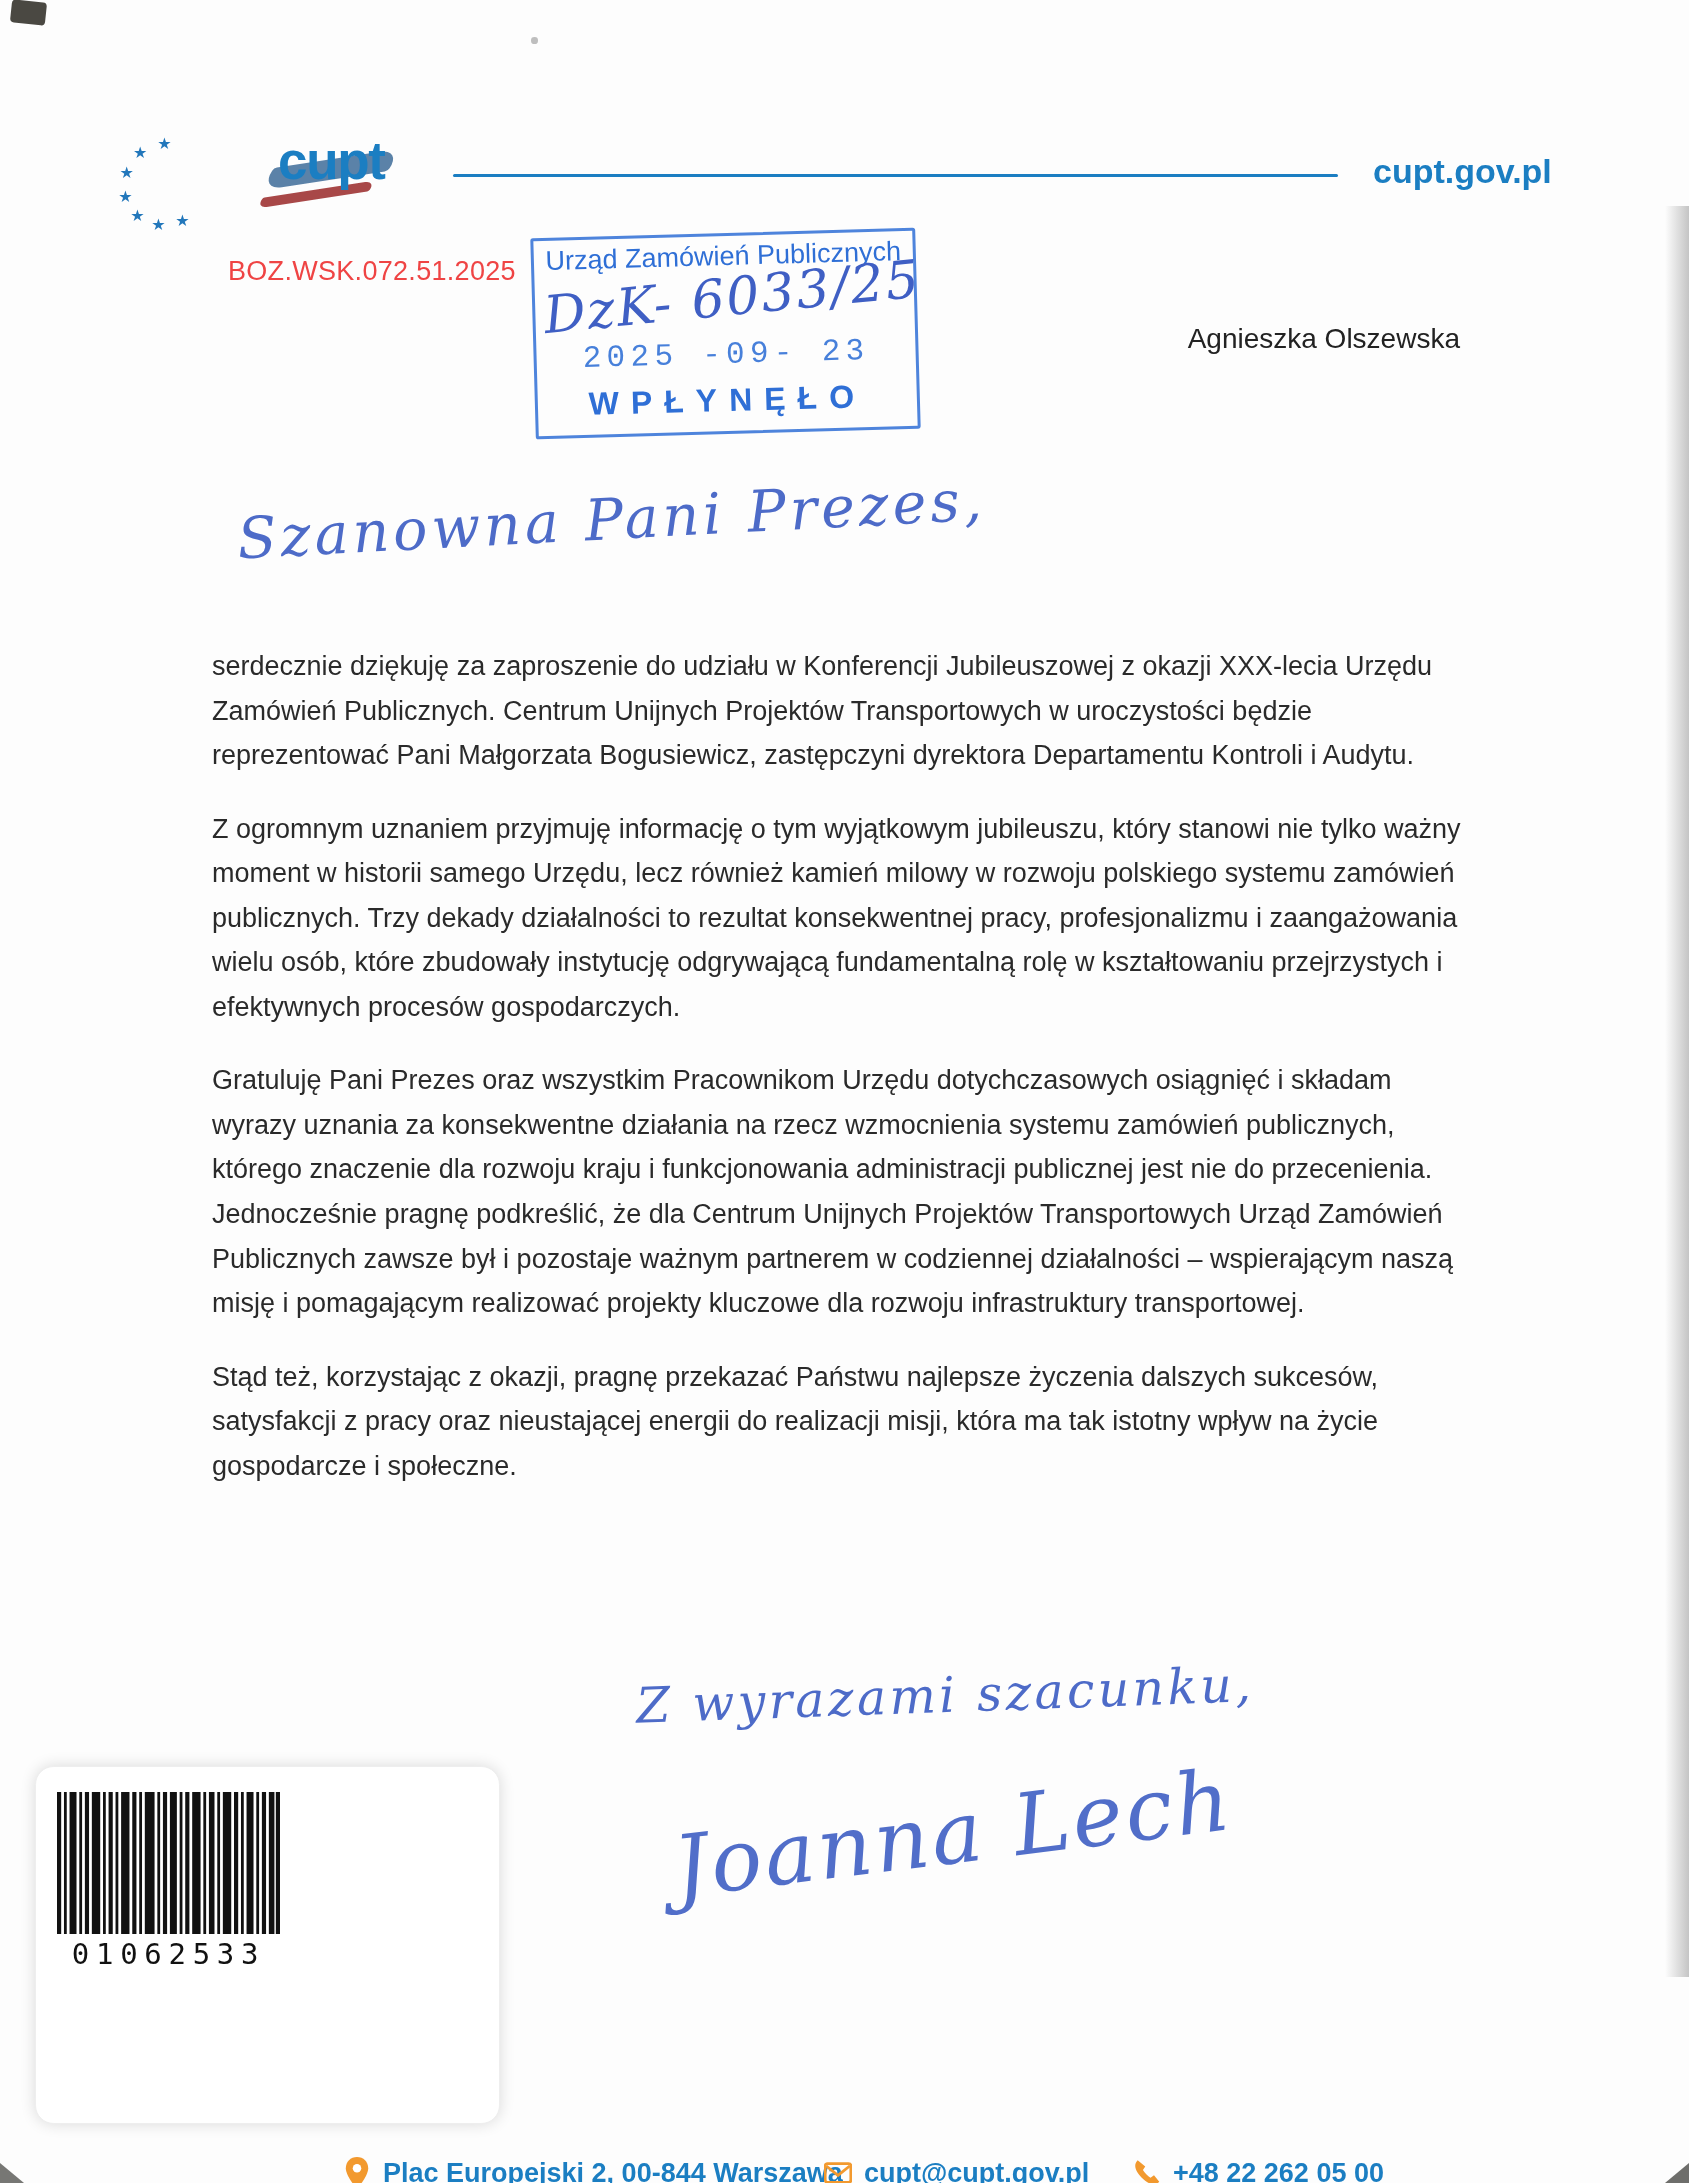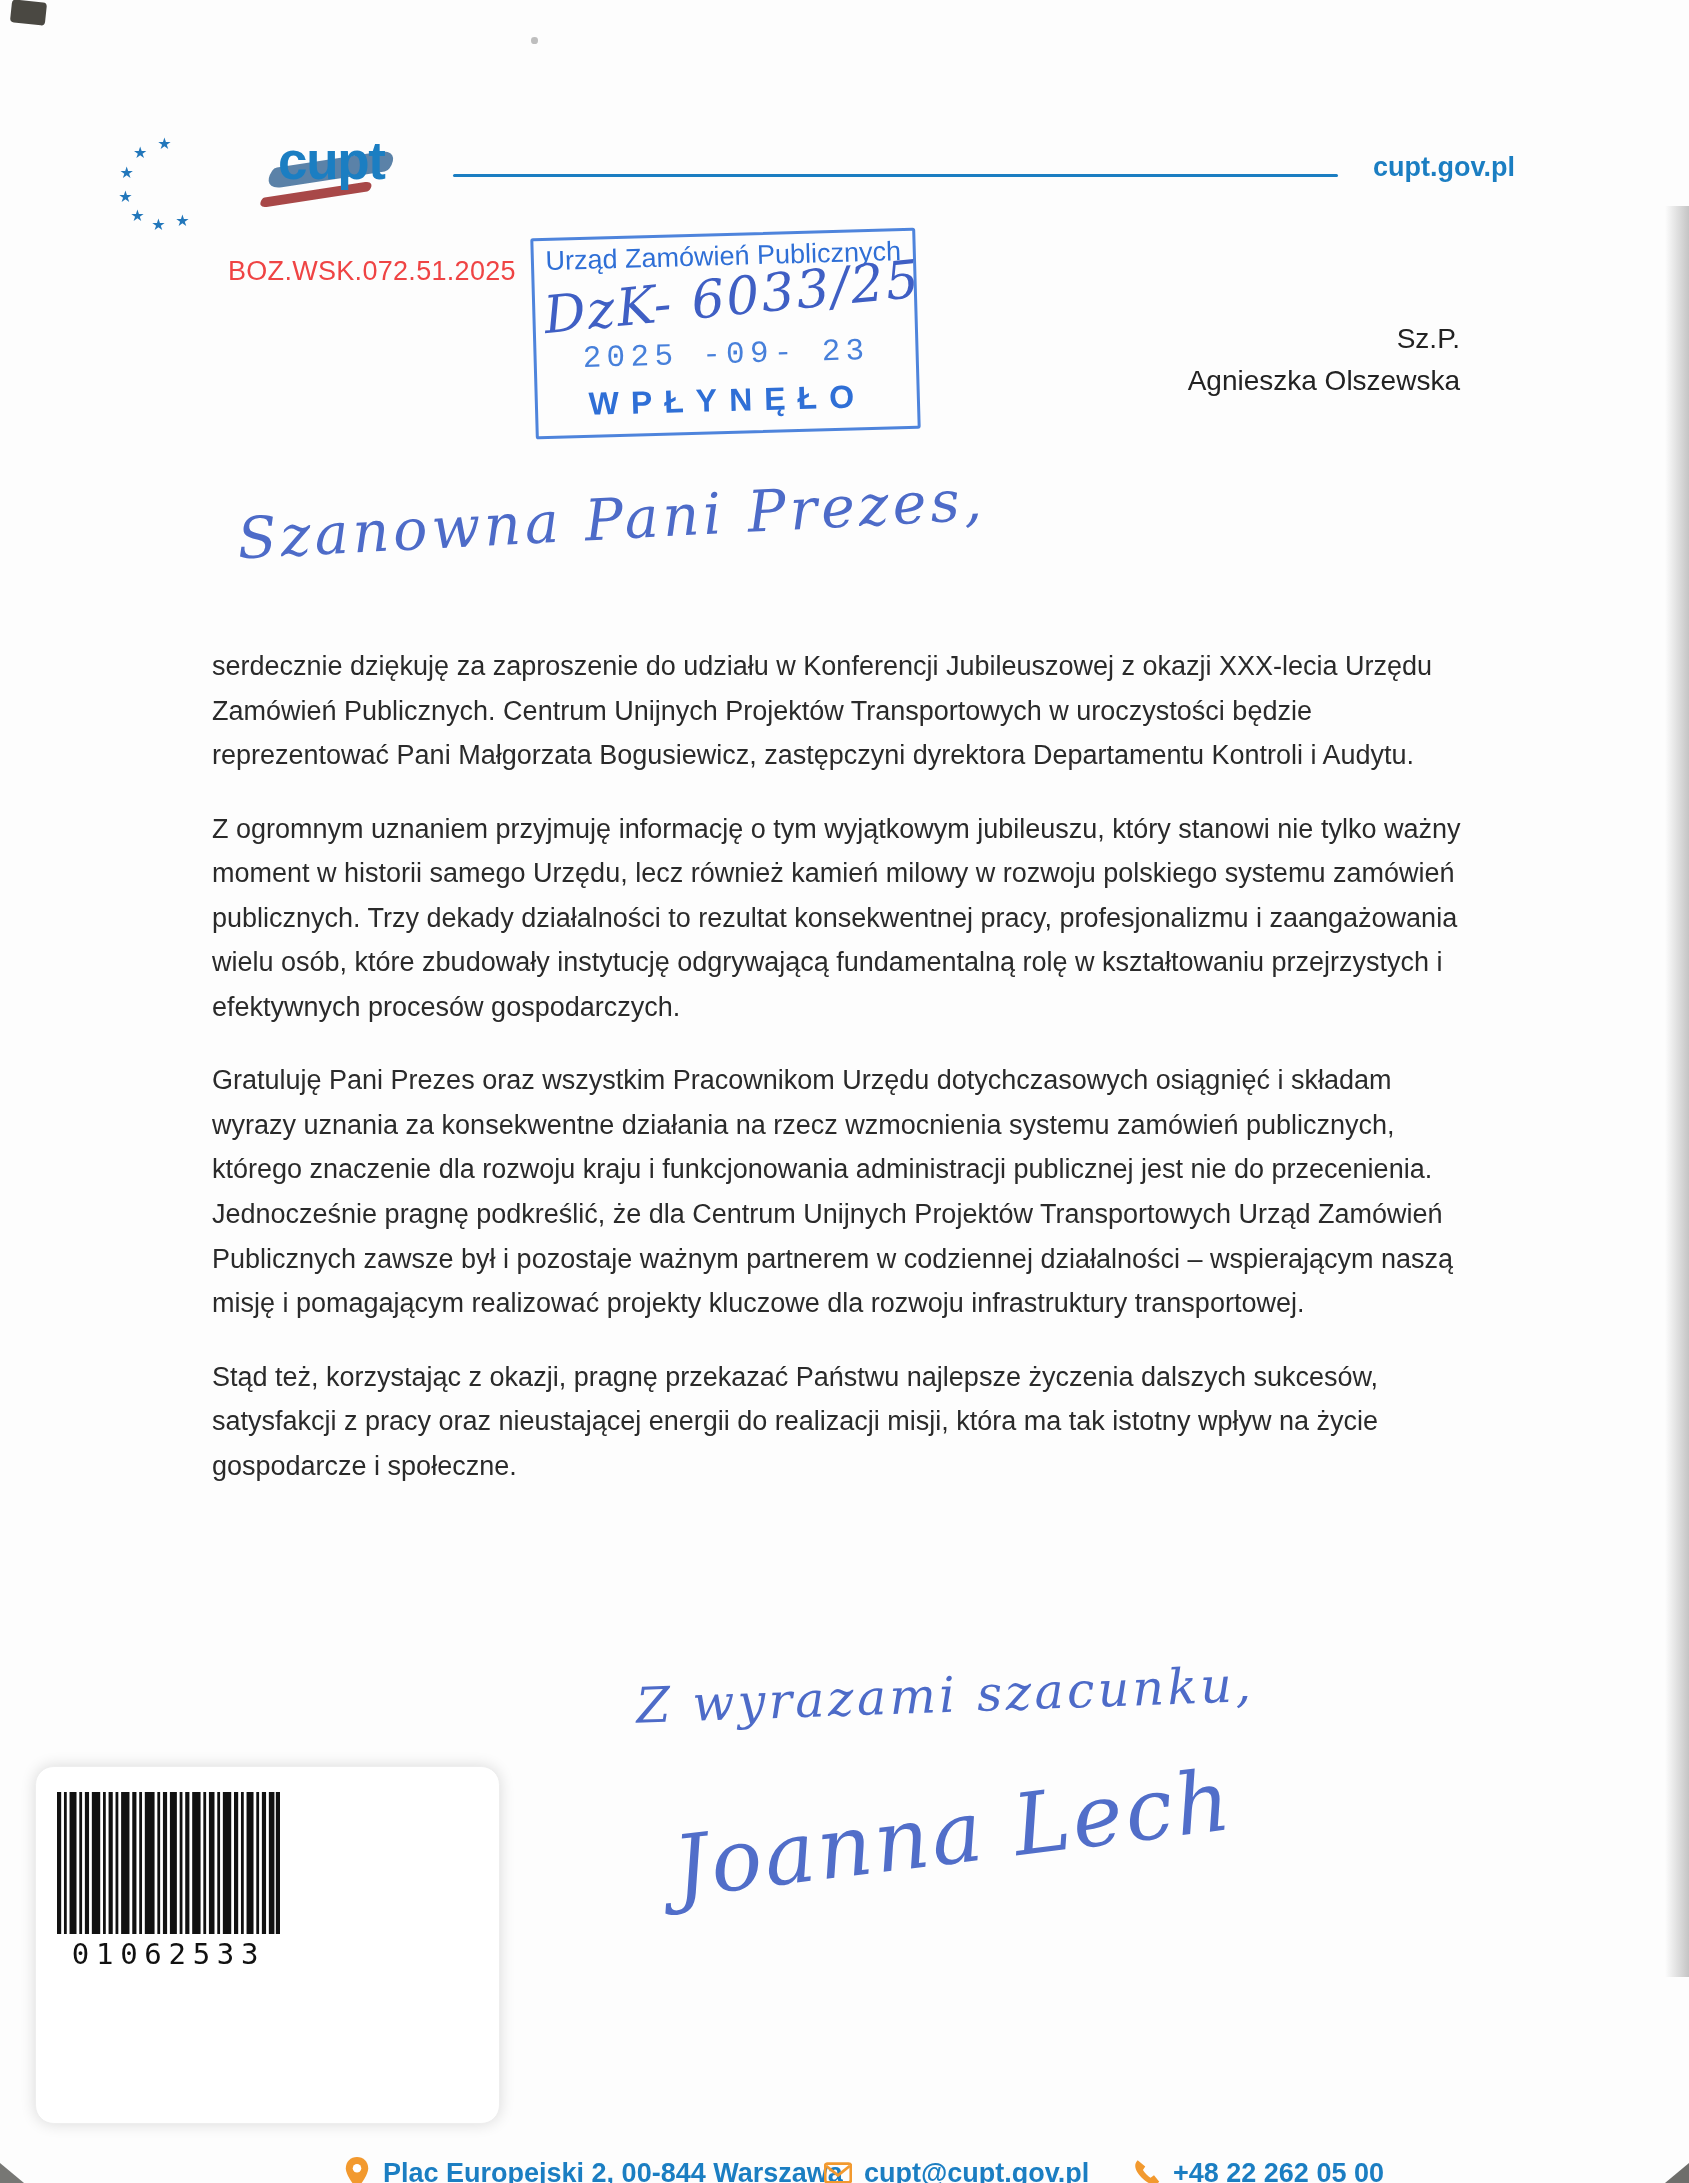--- a/index.html
+++ b/index.html
@@ -31,21 +31,21 @@
   .swoosh-top { position:absolute; left:8px; top:8px; width:114px; height:22.6px;
     background:#5b82a8; transform:skewX(-40deg) rotate(-10deg);
     border-radius:5.3px 40px 5.3px 40px; }
   .swoosh-bottom { position:absolute; left:0; top:39px; width:100px; height:10.7px;
     background:#a84848; transform:skewX(-40deg) rotate(-10deg);
     border-radius:4px 27px 4px 27px; }
   .wordmark { position:absolute; left:165px; top:0; font-size:53px; line-height:1.05;
     font-weight:700; color:#1b7ec2; letter-spacing:-1.3px; }
   .header-divider { position:absolute; left:453px; top:174px; width:885px; height:3.3px;
     background:#1b7ec2; border-radius:2px; }
-  .website { position:absolute; left:1373px; top:152px; font-size:27px; font-weight:700;
+  .website { position:absolute; left:1373px; top:152px; font-size:34px; font-weight:700;
     color:#1b7ec2; }
 
   
   .reference { position:absolute; left:228px; top:256px; font-size:27px; color:#ef4444;
     letter-spacing:0.3px; }
 
   .stamp { position:absolute; left:533px; top:233px; width:385px; height:201px;
     border:3.3px solid rgba(47,111,214,.85); border-radius:2.7px; transform:rotate(-1.6deg);
     color:#2f6fd6; }
   .stamp-office { position:absolute; top:5.3px; width:100%; text-align:center;
@@ -128,21 +128,20 @@
   <div class="reference">BOZ.WSK.072.51.2025</div>
 
   <div class="stamp">
     <div class="stamp-office">Urząd Zamówień Publicznych</div>
     <div class="stamp-number handwriting">DzK- 6033/25</div>
     <div class="stamp-date">2025 -09- 23</div>
     <div class="stamp-received">WPŁYNĘŁO</div>
   </div>
 
   <div class="recipient">
-    <div>Sz.P.</div>
     <div>Agnieszka Olszewska</div>
   </div>
 
   <div class="greeting handwriting">Szanowna Pani Prezes,</div>
 
   <div class="letter-body">
     <p>serdecznie dziękuję za zaproszenie do udziału w Konferencji Jubileuszowej z okazji XXX-lecia Urzędu Zamówień Publicznych. Centrum Unijnych Projektów Transportowych w uroczystości będzie reprezentować Pani Małgorzata Bogusiewicz, zastępczyni dyrektora Departamentu Kontroli i Audytu.</p>
     <p>Z ogromnym uznaniem przyjmuję informację o tym wyjątkowym jubileuszu, który stanowi nie tylko ważny moment w historii samego Urzędu, lecz również kamień milowy w rozwoju polskiego systemu zamówień publicznych. Trzy dekady działalności to rezultat konsekwentnej pracy, profesjonalizmu i zaangażowania wielu osób, które zbudowały instytucję odgrywającą fundamentalną rolę w kształtowaniu przejrzystych i efektywnych procesów gospodarczych.</p>
     <p>Gratuluję Pani Prezes oraz wszystkim Pracownikom Urzędu dotychczasowych osiągnięć i składam wyrazy uznania za konsekwentne działania na rzecz wzmocnienia systemu zamówień publicznych, którego znaczenie dla rozwoju kraju i funkcjonowania administracji publicznej jest nie do przecenienia. Jednocześnie pragnę podkreślić, że dla Centrum Unijnych Projektów Transportowych Urząd Zamówień Publicznych zawsze był i pozostaje ważnym partnerem w codziennej działalności – wspierającym naszą misję i pomagającym realizować projekty kluczowe dla rozwoju infrastruktury transportowej.</p>
     <p>Stąd też, korzystając z okazji, pragnę przekazać Państwu najlepsze życzenia dalszych sukcesów, satysfakcji z pracy oraz nieustającej energii do realizacji misji, która ma tak istotny wpływ na życie gospodarcze i społeczne.</p>

